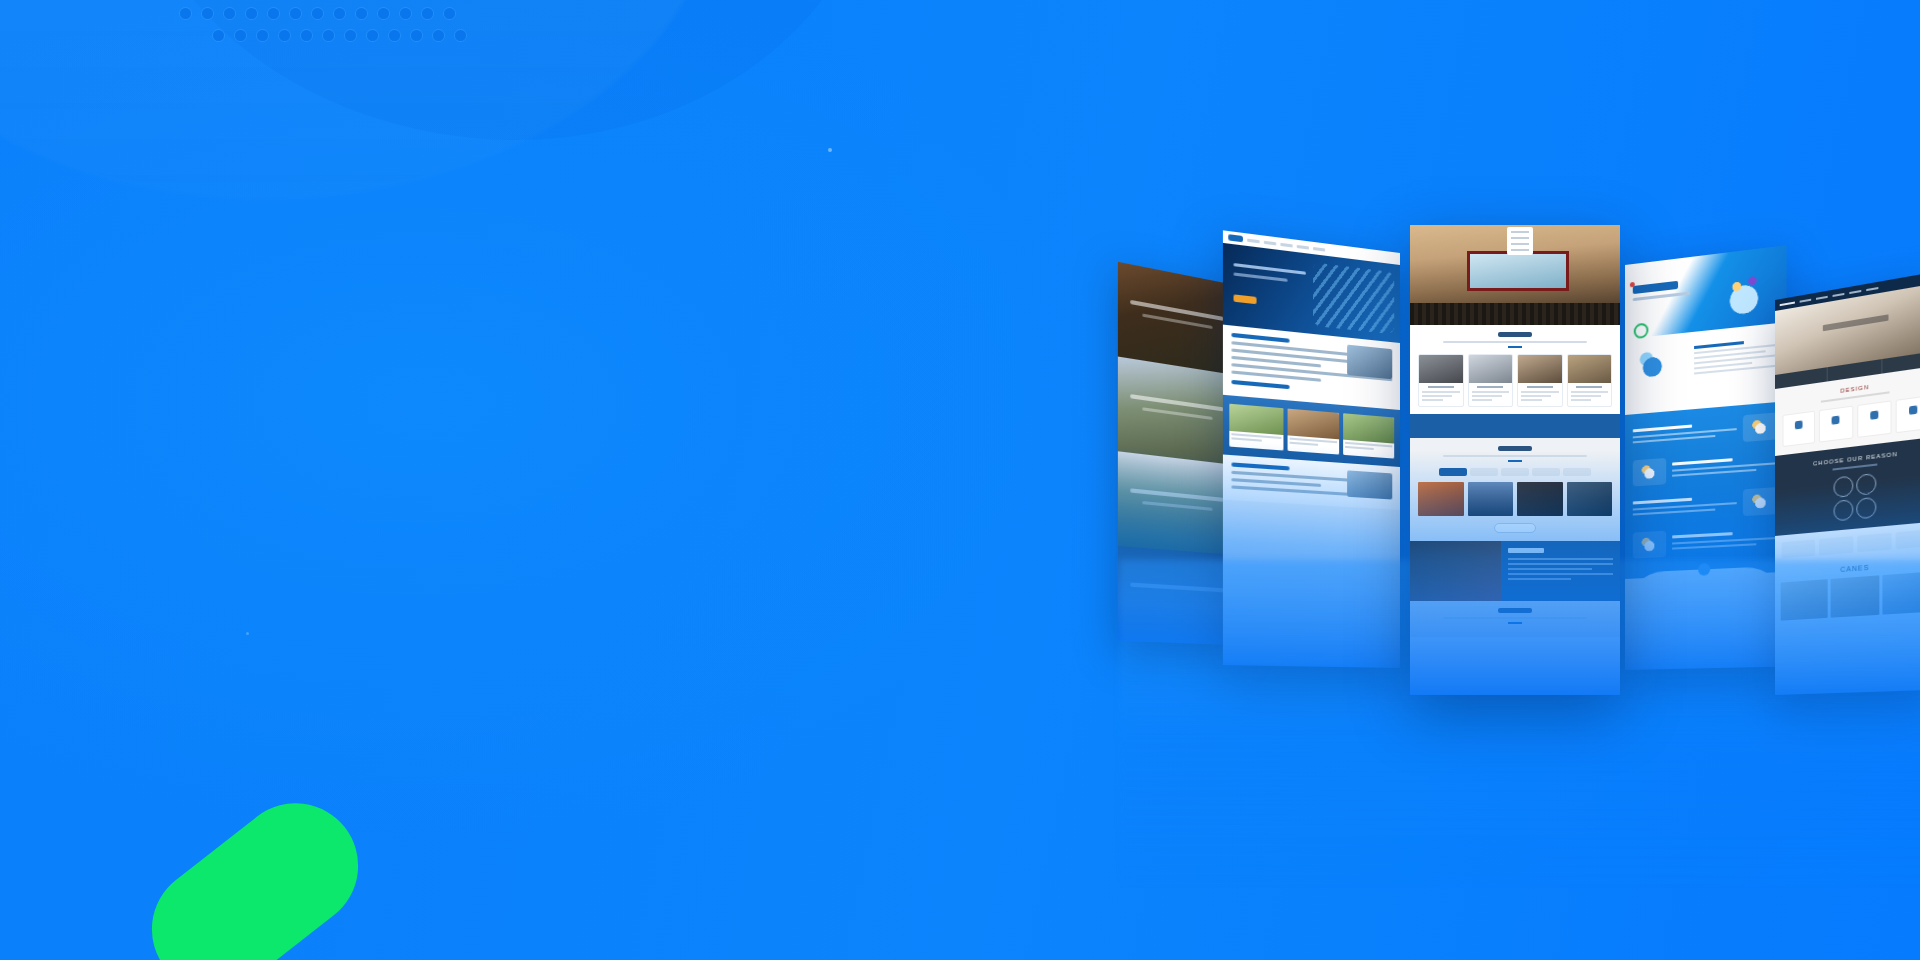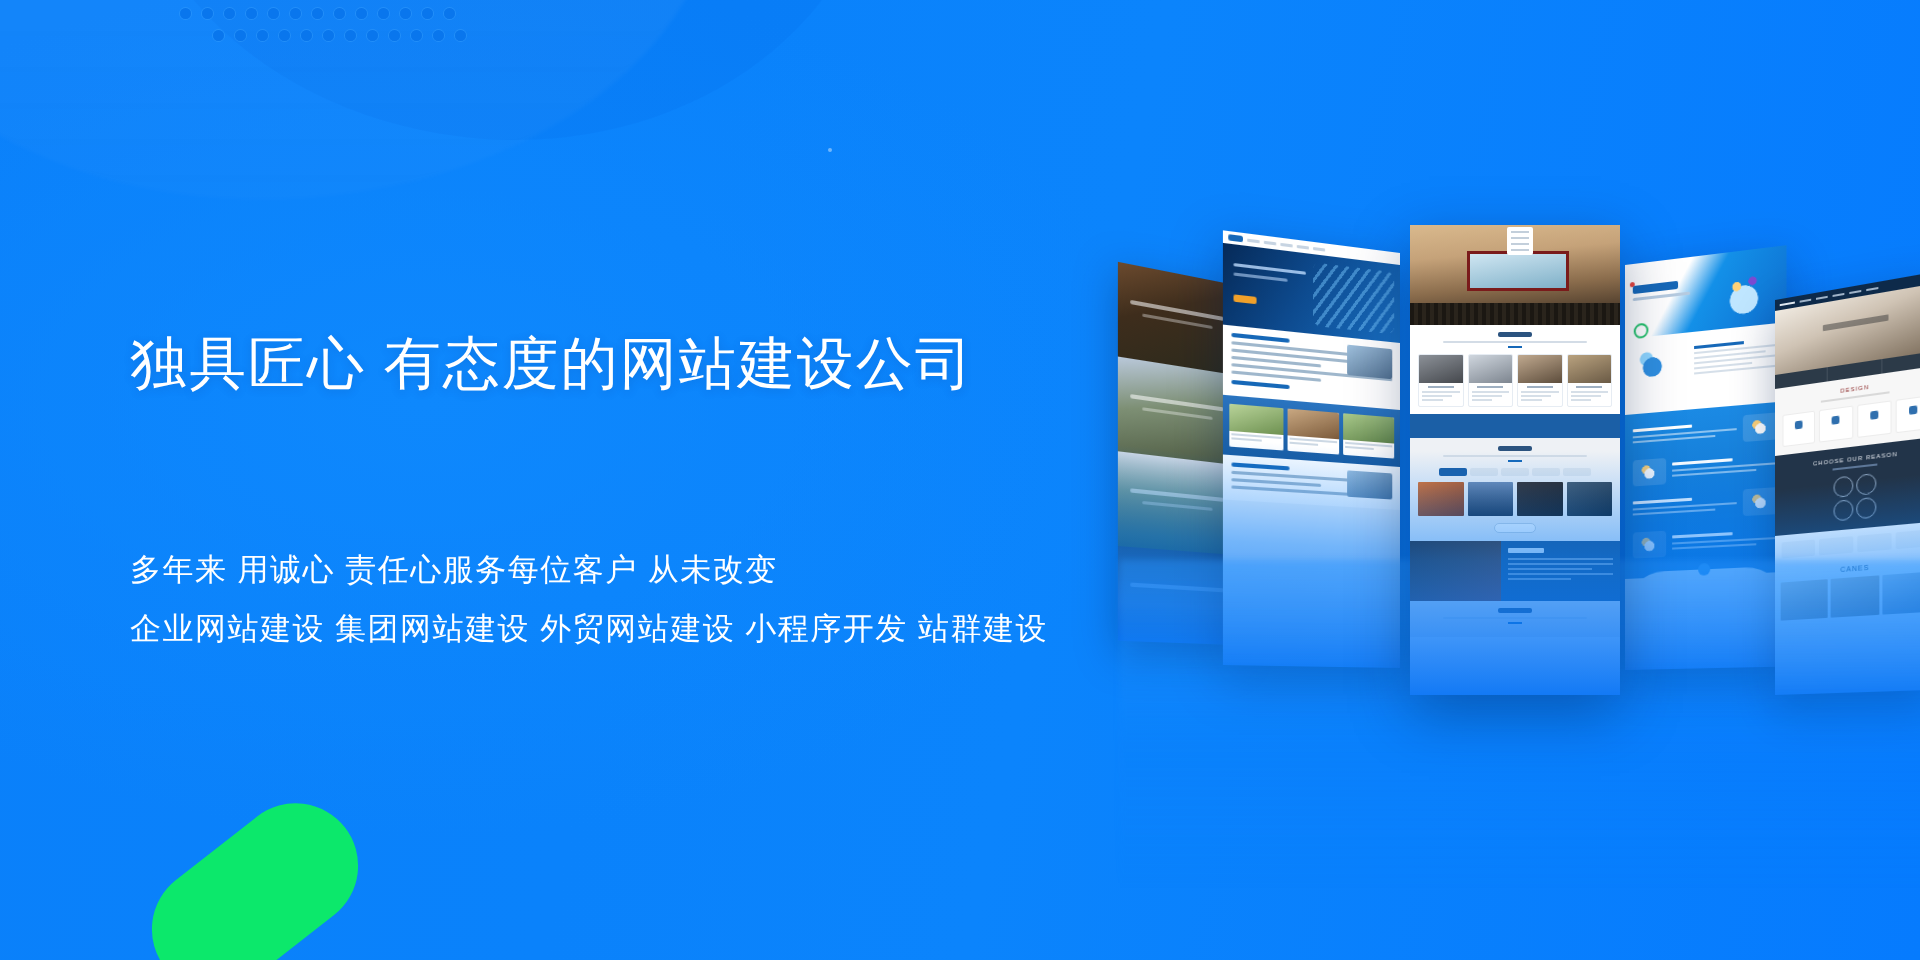--- a/index.html
+++ b/index.html
@@ -255,27 +255,20 @@
       <span style="left: 231px; top: 22px;"></span>
       <span style="left: 253px; top: 22px;"></span>
       <span style="left: 275px; top: 22px;"></span>
     </div>
 
   <div class="green-pill"></div>
 
   <div class="speck" style="left:828px;top:148px;width:4px;height:4px;opacity:.75;"></div>
   <div class="speck" style="left:246px;top:632px;width:3px;height:3px;opacity:.45;"></div>
 
-  <div class="copy">
-    <h1 class="headline">独具匠心 有态度的网站建设公司</h1>
-    <div class="sublines">
-      <p class="subline">多年来 用诚心 责任心服务每位客户 从未改变</p>
-      <p class="subline">企业网站建设 集团网站建设 外贸网站建设 小程序开发 站群建设</p>
-    </div>
-  </div>
 
   <div class="cluster">
 
     <div class="screen" id="s1">
       <div class="aerial">
         <div class="a1">
             <span class="cap"></span>
             <span class="cap2"></span>
           </div>
         <div class="a2">

